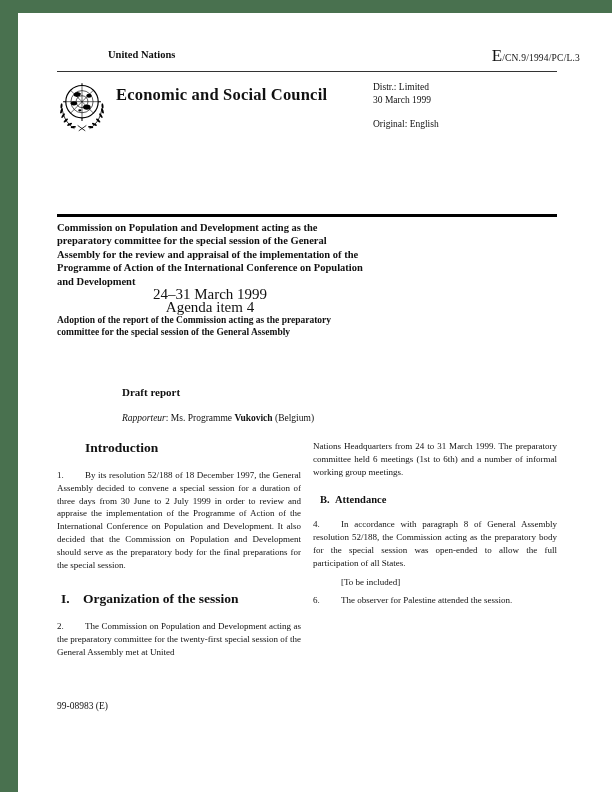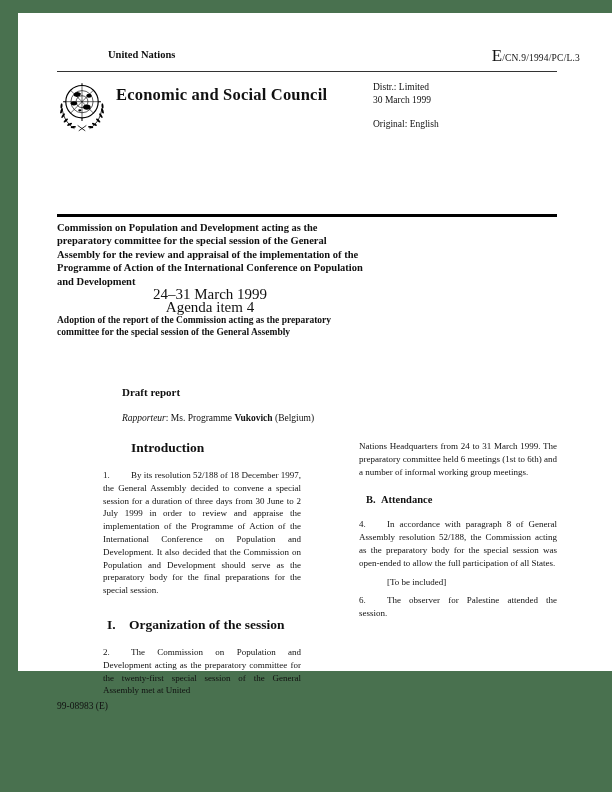--- a/index.html
+++ b/index.html
@@ -5,21 +5,21 @@
   html,body{margin:0;padding:0;}
   body{
     width:612px;height:792px;
     background:var(--frame,#49714F);
     font-family:"Liberation Serif", serif;
     color:#111;
     position:relative;
     overflow:hidden;
   }
   .page{
-    position:absolute;left:18px;top:13px;width:594px;height:658px;
+    position:absolute;left:18px;top:13px;width:594px;height:779px;
     background:#ffffff;
   }
   
   .un-label{position:absolute;left:90px;top:36px;font-size:10.5px;font-weight:bold;}
   .doc-symbol{position:absolute;top:33px;right:32px;white-space:nowrap;}
   .doc-symbol .big{font-size:17px;}
   .doc-symbol .rest{font-size:9.5px;letter-spacing:0.2px;}
   .rule-thin{position:absolute;left:39px;top:58px;width:500px;height:1px;background:#333;}
   .emblem{position:absolute;left:37px;top:63px;width:54px;height:60px;}
   .council-title{position:absolute;left:98px;top:72px;font-size:16.5px;font-weight:bold;letter-spacing:0.2px;}
@@ -34,21 +34,21 @@
   
   .draft-title{position:absolute;left:104px;top:373px;font-size:11px;font-weight:bold;}
   .rapporteur{position:absolute;left:104px;top:400px;font-size:9.5px;}
   .rapporteur .lbl{font-style:italic;}
   .rapporteur .nm{font-weight:bold;}
   
   .columns{
     position:absolute;left:39px;top:427px;width:500px;height:268px;
     display:flex;gap:12px;
   }
-  .col{width:244px;font-size:9px;line-height:12.8px;margin-left:46px;}
+  .col{width:244px;font-size:9px;line-height:12.8px;}
   .col .p{text-align:justify;margin:0 0 6px 0;}
   .col .p .num{display:inline-block;width:28px;}
   .col .pcont{text-align:justify;margin:0 0 6px 0;}
   .col .pindent{margin:0 0 6px 0;padding-left:28px;}
   .col .h1{font-size:13.5px;font-weight:bold;margin:20px 0 13px 0;line-height:16px;}
   .col .h1:first-child{margin-top:0;}
   .col .h1 .num{display:inline-block;width:26px;padding-left:4px;box-sizing:border-box;}
   .col .h1.nonum{padding-left:28px;}
   .col .h2{font-size:10.5px;font-weight:bold;margin:15px 0 12px 0;line-height:13px;}
   .col .h2 .num{display:inline-block;width:22px;padding-left:7px;box-sizing:border-box;}

